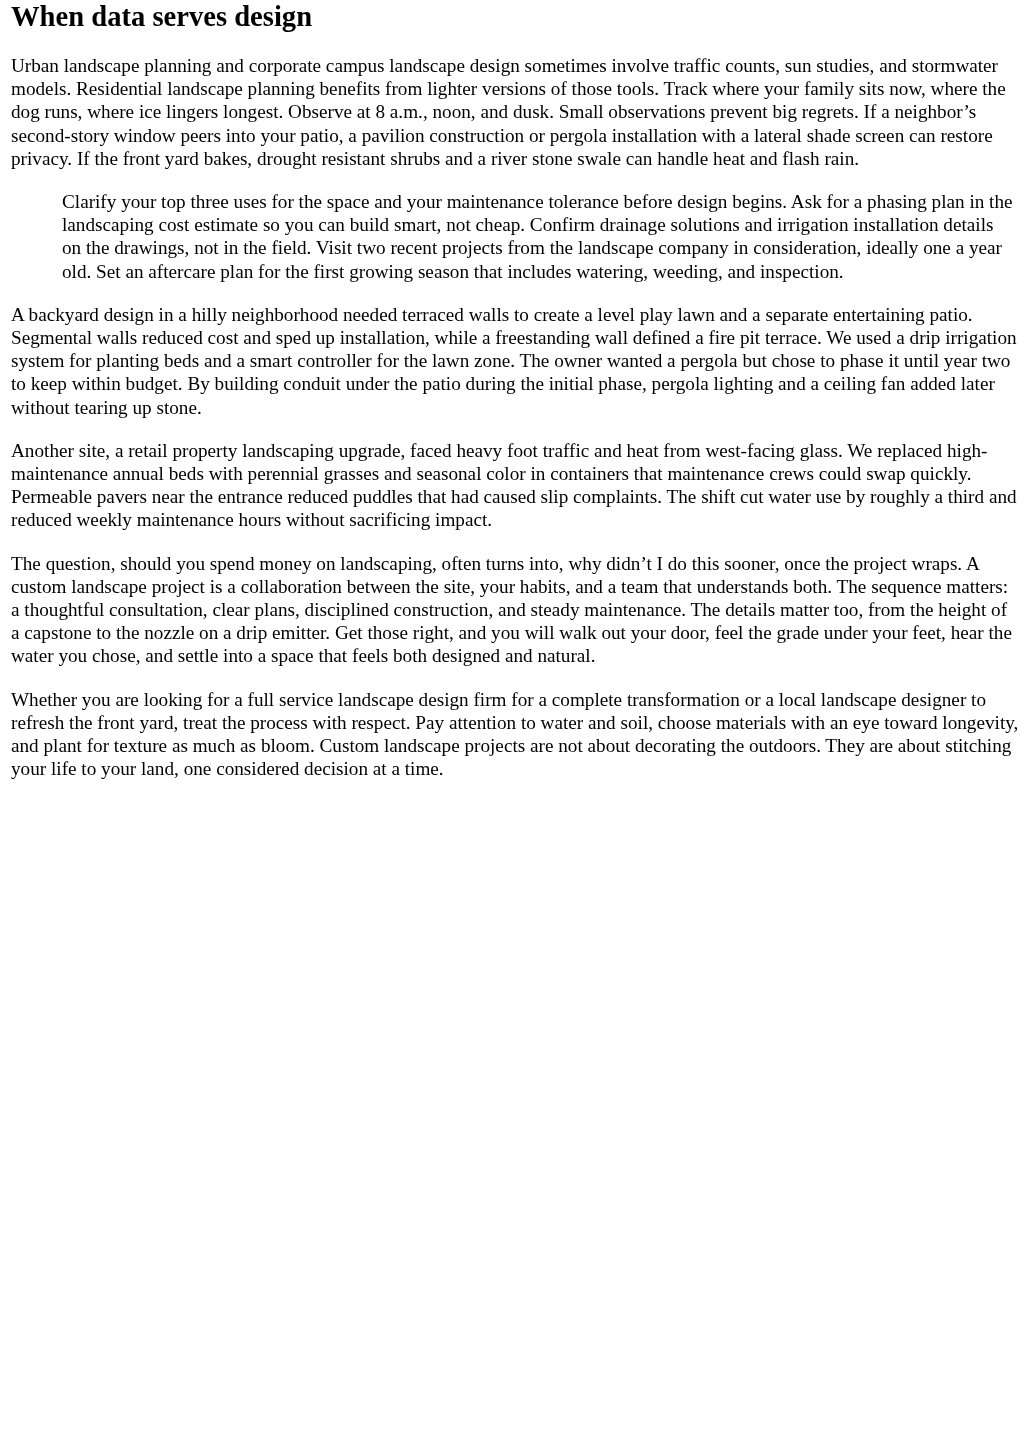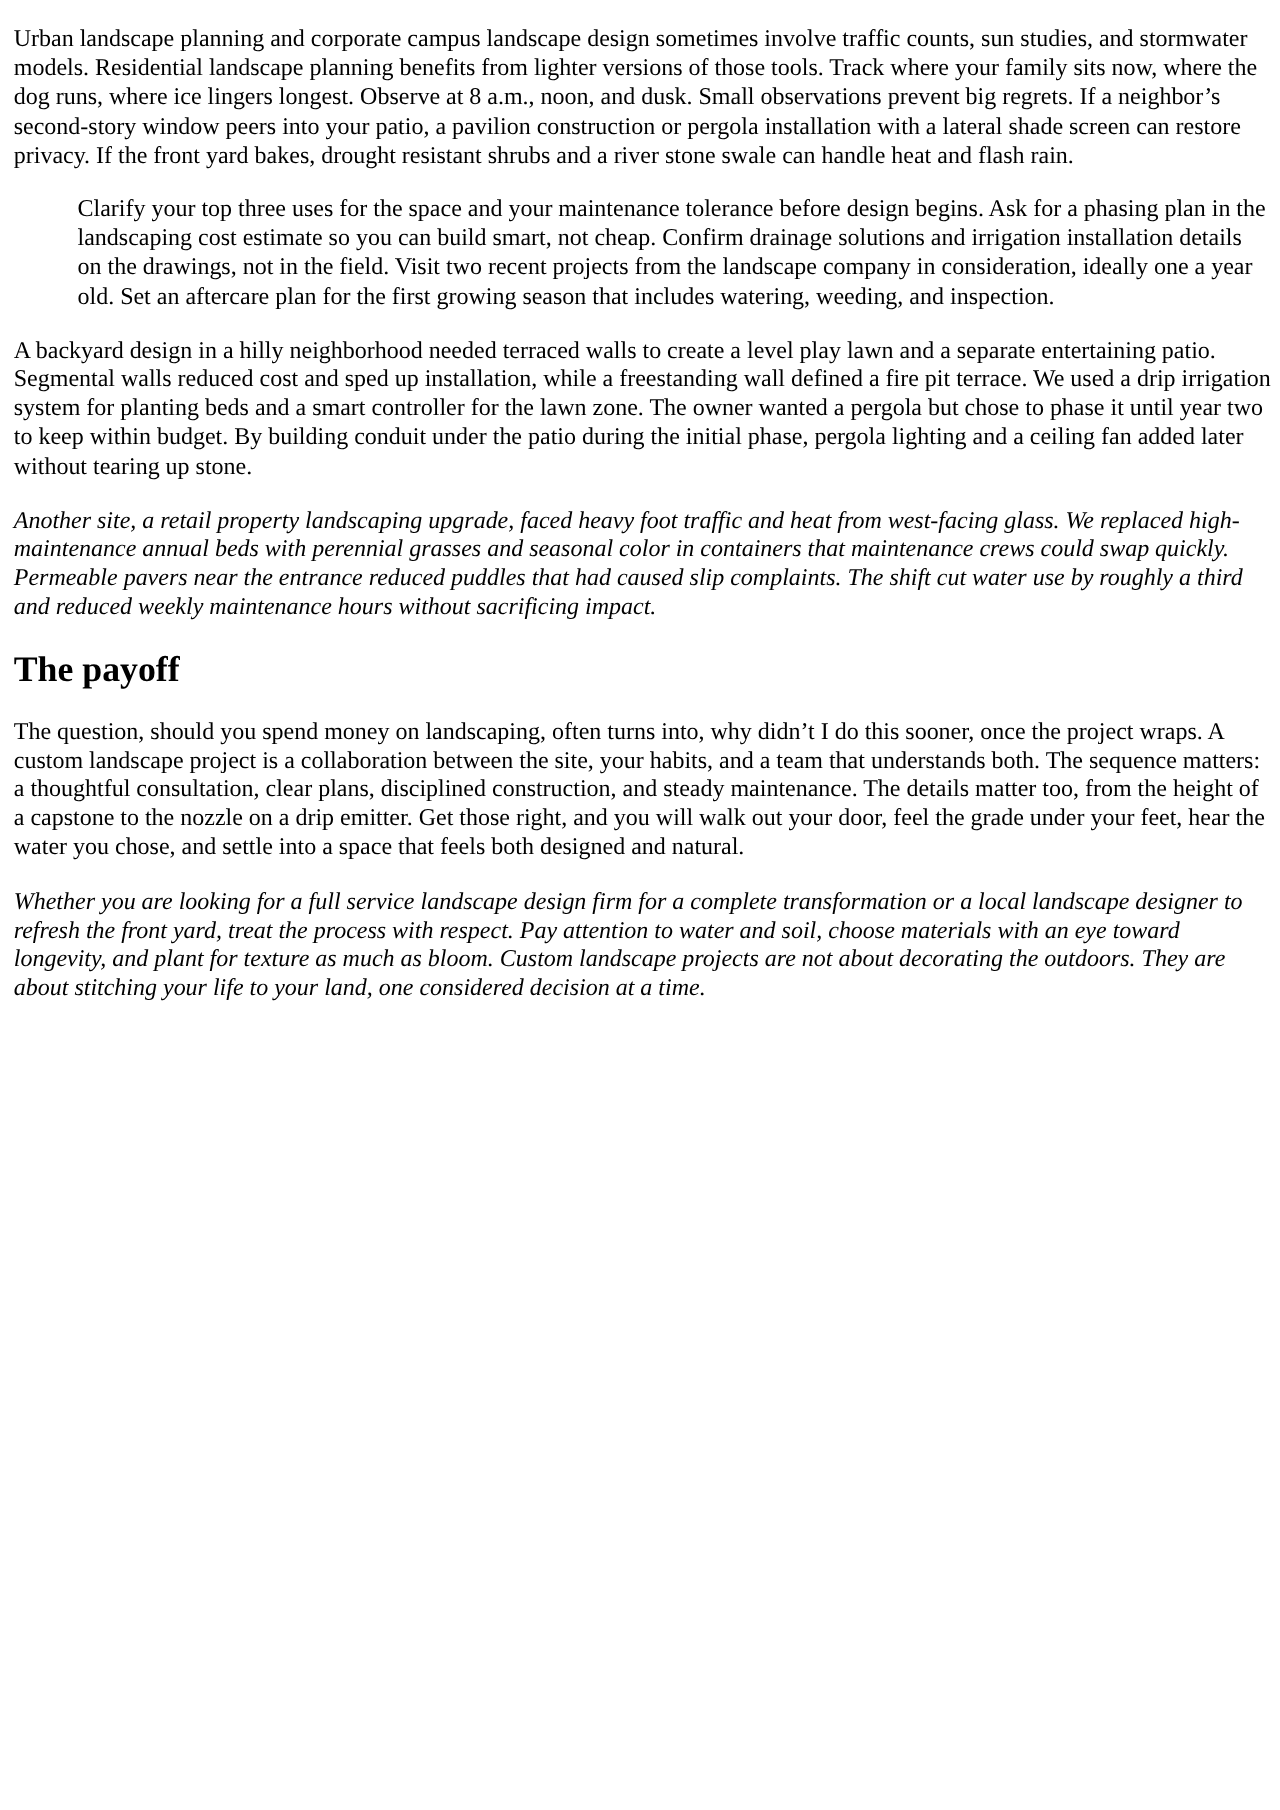--- a/index.html
+++ b/index.html
@@ -25,49 +25,49 @@
       margin: 0;
       padding: 0;
     }
     h2.first { margin-top: 0px; }
     h2.section { margin-top: 22px; }
     p {
       margin: 0;
       padding: 0;
     }
     .section-body { margin-top: 20px; }
-    p + p { margin-top: 20px; font-style: italic; }
+    p + p { margin-top: 20px; }
     blockquote {
       margin: 20px 3px 0 51px;
       padding: 0;
     }
   </style>
 </head>
 <body>
 
 <main>
 
   <section>
+    <h2 class="first">When data serves design</h2>
     <div class="section-body">
       <p>Urban landscape planning and corporate campus landscape design sometimes involve traffic counts, sun studies, and stormwater models. Residential landscape planning benefits from lighter versions of those tools. Track where your family sits now, where the dog runs, where ice lingers longest. Observe at 8 a.m., noon, and dusk. Small observations prevent big regrets. If a neighbor’s second-story window peers into your patio, a pavilion construction or pergola installation with a lateral shade screen can restore privacy. If the front yard bakes, drought resistant shrubs and a river stone swale can handle heat and flash rain.</p>
     </div>
   </section>
 
   <section>
     <blockquote>Clarify your top three uses for the space and your maintenance tolerance before design begins. Ask for a phasing plan in the landscaping cost estimate so you can build smart, not cheap. Confirm drainage solutions and irrigation installation details on the drawings, not in the field. Visit two recent projects from the landscape company in consideration, ideally one a year old. Set an aftercare plan for the first growing season that includes watering, weeding, and inspection.</blockquote>
   </section>
 
   <section>
     <div class="section-body">
       <p>A backyard design in a hilly neighborhood needed terraced walls to create a level play lawn and a separate entertaining patio. Segmental walls reduced cost and sped up installation, while a freestanding wall defined a fire pit terrace. We used a drip irrigation system for planting beds and a smart controller for the lawn zone. The owner wanted a pergola but chose to phase it until year two to keep within budget. By building conduit under the patio during the initial phase, pergola lighting and a ceiling fan added later without tearing up stone.</p>
       <p>Another site, a retail property landscaping upgrade, faced heavy foot traffic and heat from west-facing glass. We replaced high-maintenance annual beds with perennial grasses and seasonal color in containers that maintenance crews could swap quickly. Permeable pavers near the entrance reduced puddles that had caused slip complaints. The shift cut water use by roughly a third and reduced weekly maintenance hours without sacrificing impact.</p>
     </div>
   </section>
 
   <section>
-    <h2 class="section">The payoff</h2>
     <div class="section-body">
       <p>The question, should you spend money on landscaping, often turns into, why didn’t I do this sooner, once the project wraps. A custom landscape project is a collaboration between the site, your habits, and a team that understands both. The sequence matters: a thoughtful consultation, clear plans, disciplined construction, and steady maintenance. The details matter too, from the height of a capstone to the nozzle on a drip emitter. Get those right, and you will walk out your door, feel the grade under your feet, hear the water you chose, and settle into a space that feels both designed and natural.</p>
       <p>Whether you are looking for a full service landscape design firm for a complete transformation or a local landscape designer to refresh the front yard, treat the process with respect. Pay attention to water and soil, choose materials with an eye toward longevity, and plant for texture as much as bloom. Custom landscape projects are not about decorating the outdoors. They are about stitching your life to your land, one considered decision at a time.</p>
     </div>
   </section>
 
 </main>
 
 </body></html>

